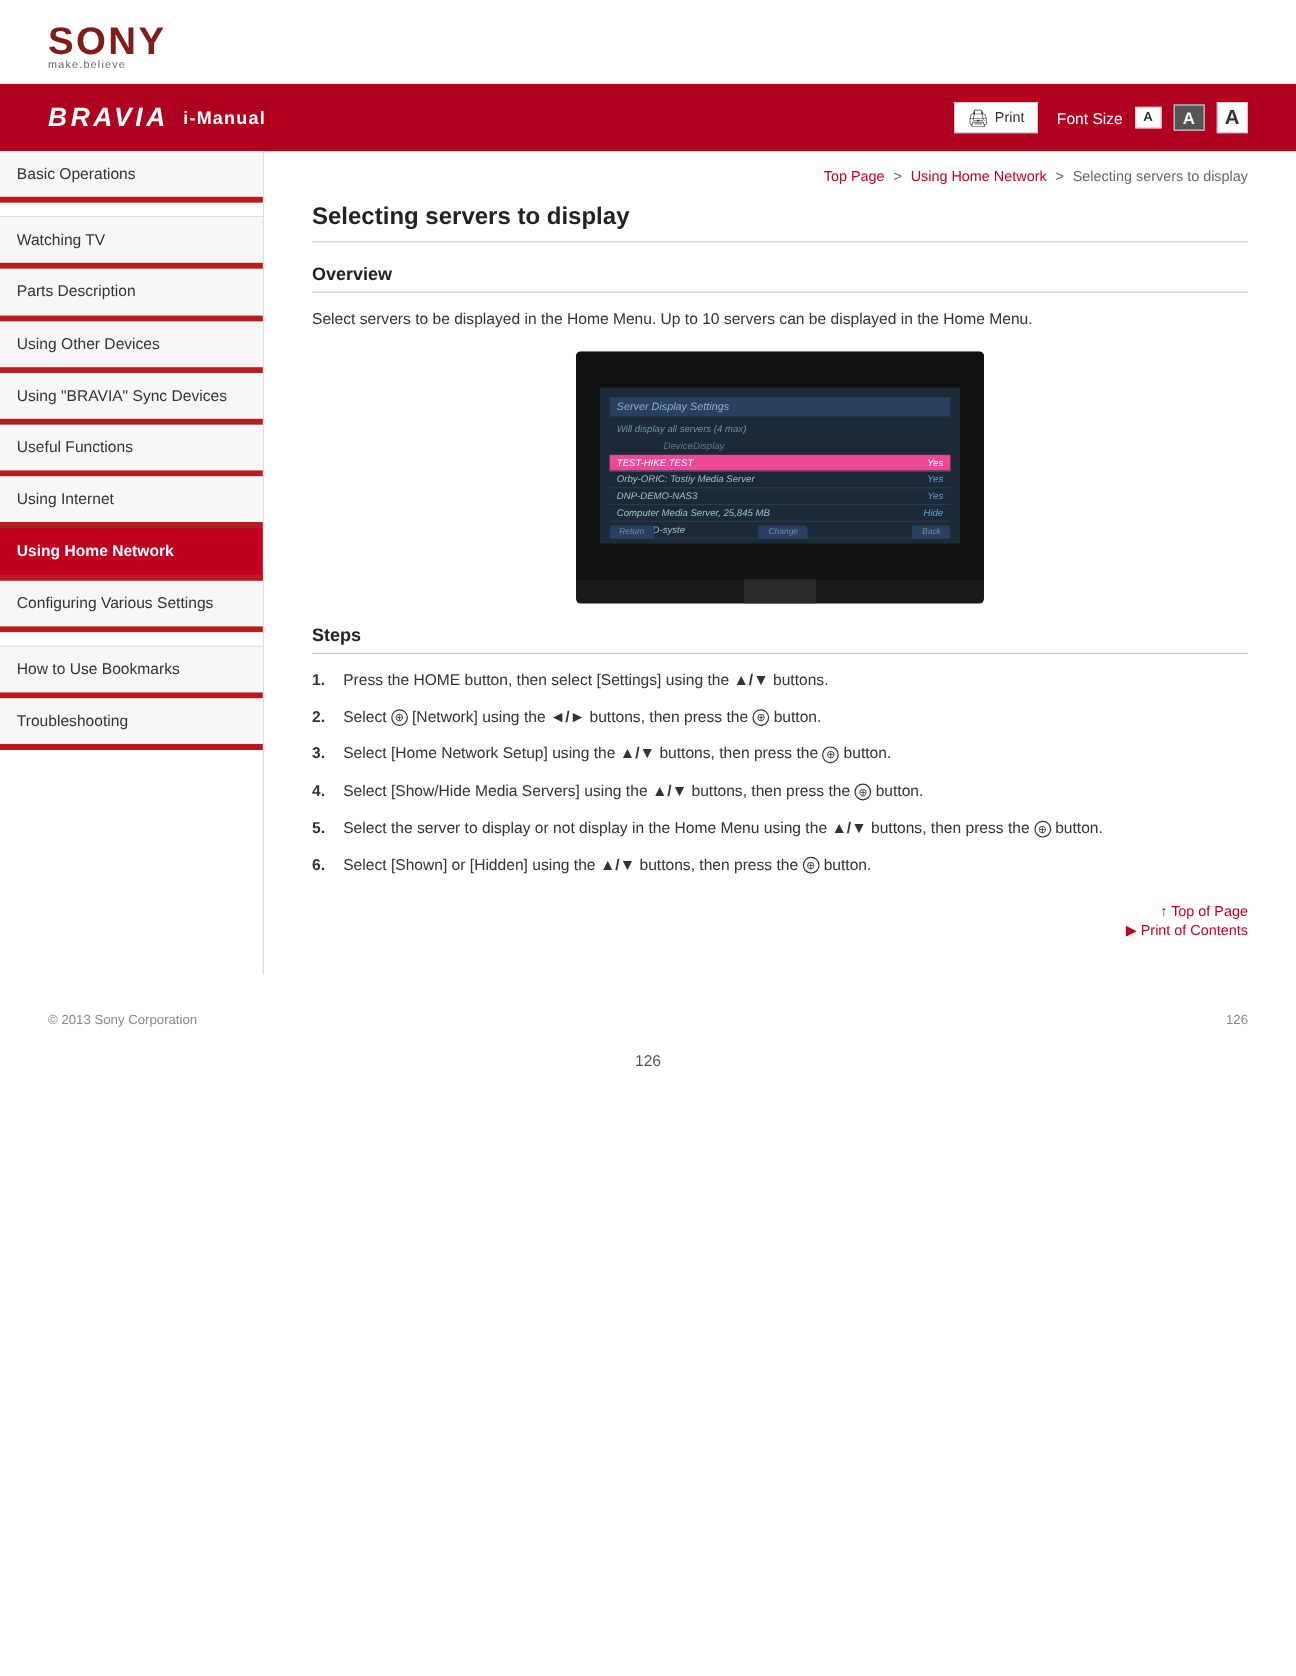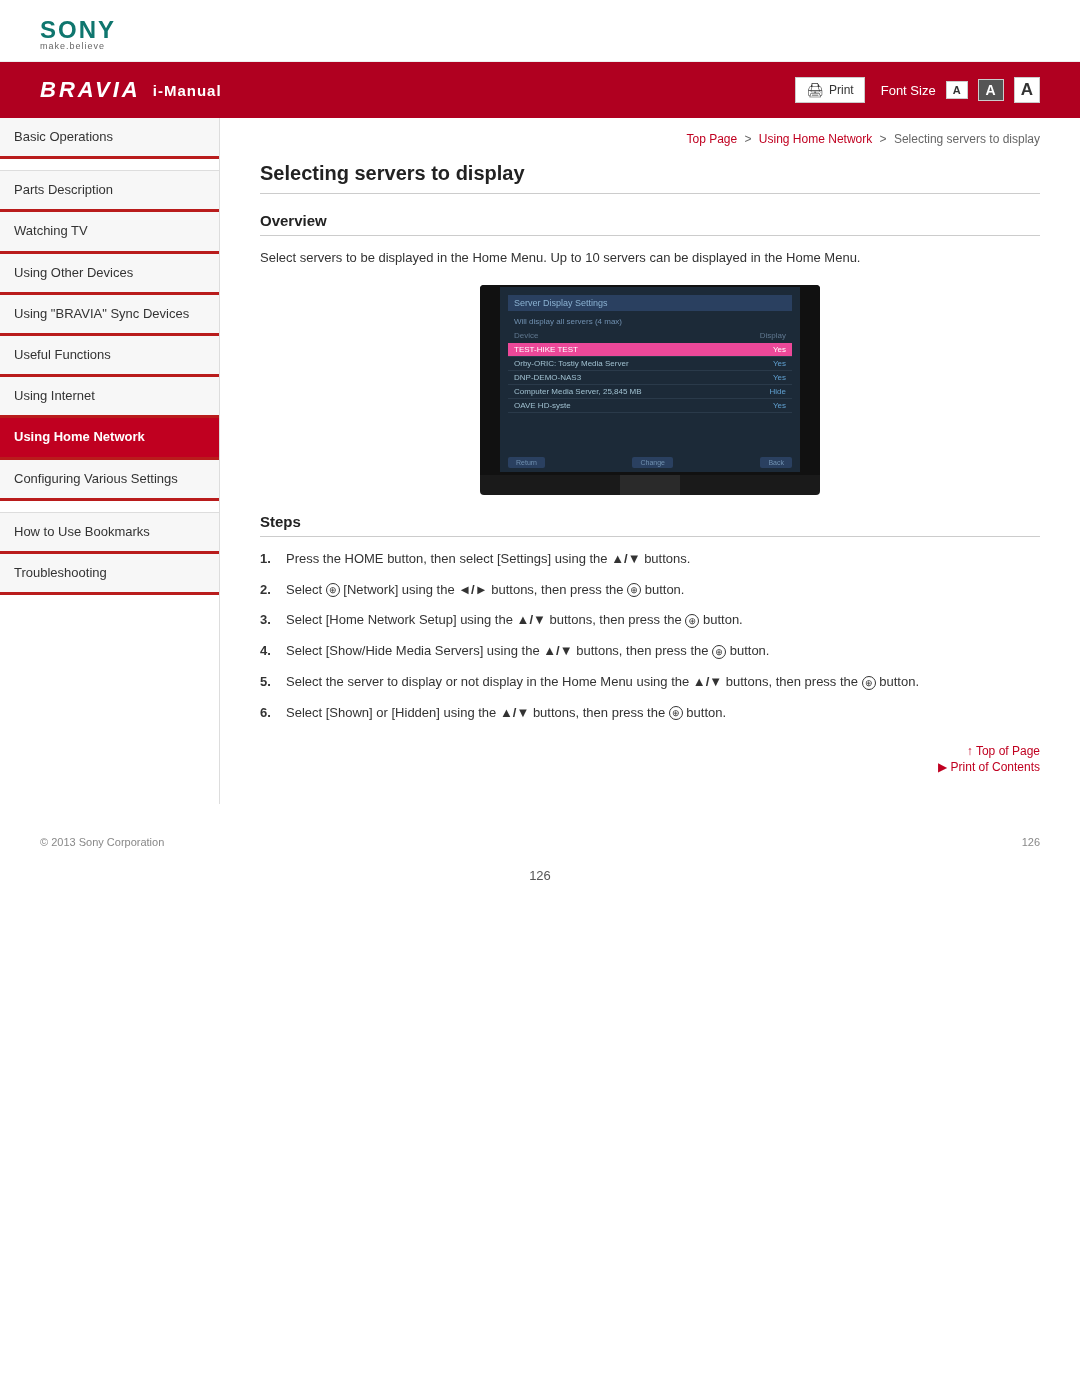--- a/index.html
+++ b/index.html
@@ -17,24 +17,24 @@
       background: #fff;
       padding: 18px 40px 10px 40px;
       border-bottom: 1px solid #eee;
     }
     .sony-logo {
       display: flex;
       flex-direction: column;
       line-height: 1;
     }
     .sony-logo-text {
-      font-size: 24px;
+      font-size: 32px;
       font-weight: 900;
       letter-spacing: 2px;
-      color: #0f766e;
+      color: #7f1d1d;
     }
     .sony-tagline {
       font-size: 9px;
       color: #666;
       letter-spacing: 1px;
     }
 
     
     .bravia-banner {
       background: #b00020;
@@ -106,21 +106,21 @@
 
     
     .sidebar {
       width: 220px;
       min-width: 220px;
       border-right: 1px solid #ddd;
       padding: 0;
       flex-shrink: 0;
     }
     .sidebar-item {
-      border-bottom: 3px solid #b91c1c;
+      border-bottom: 5px solid #b91c1c;
       padding: 10px 14px;
       cursor: pointer;
       font-size: 13px;
       color: #333;
       background: #f7f7f7;
       line-height: 1.4;
     }
     .sidebar-item.active {
       background: #c00020;
       color: #fff;
@@ -210,23 +210,24 @@
       bottom: 0;
       left: 50%;
       transform: translateX(-50%);
       width: 60px;
       height: 20px;
       background: #2a2a2a;
     }
     .screen-inner {
       background: #1c2a38;
       width: 300px;
-      height: 185px;
+      height: 130px;
       position: relative;
       padding: 8px;
+      font-style: italic;
     }
     .screen-title-bar {
       background: #2a4060;
       color: #8ab0d0;
       font-size: 9px;
       padding: 3px 6px;
       margin-bottom: 6px;
     }
     .screen-subtitle {
       color: #7090b0;
@@ -357,24 +358,24 @@
 </div>
 
 <div class="main-layout">
 
   <nav class="sidebar">
     <div class="sidebar-item">
       <span>Basic Operations</span>
     </div>
     <div class="sidebar-gap"></div>
     <div class="sidebar-item">
+      <span>Watching TV</span>
+    </div>
+    <div class="sidebar-item">
       <span>Parts Description</span>
-    </div>
-    <div class="sidebar-item">
-      <span>Watching TV</span>
     </div>
     <div class="sidebar-item">
       <span>Using Other Devices</span>
     </div>
     <div class="sidebar-item">
       <span>Using "BRAVIA" Sync Devices</span>
     </div>
     <div class="sidebar-item">
       <span>Useful Functions</span>
     </div>
@@ -409,21 +410,21 @@
     <h1 class="page-title">Selecting servers to display</h1>
 
     <h2 class="section-heading">Overview</h2>
     <p class="overview-text">Select servers to be displayed in the Home Menu. Up to 10 servers can be displayed in the Home Menu.</p>
 
     <div class="tv-screenshot">
       <div class="tv-screen">
         <div class="screen-inner">
           <div class="screen-title-bar">Server Display Settings</div>
           <div class="screen-subtitle">Will display all servers (4 max)</div>
-          <div style="display:flex; justify-content:space-between; padding: 1px 6px; font-size:8px; color:#607890; margin-bottom:2px;">
+          <div style="display:flex; padding: 1px 6px; font-size:8px; color:#607890; margin-bottom:2px;margin-left:39px;">
             <span>Device</span>
             <span>Display</span>
           </div>
           <div class="screen-row highlighted">
             <span class="screen-row-label">TEST-HIKE TEST</span>
             <span class="screen-row-value">Yes</span>
           </div>
           <div class="screen-row">
             <span class="screen-row-label">Orby-ORIC: Tostiy Media Server</span>
             <span class="screen-row-value">Yes</span>

